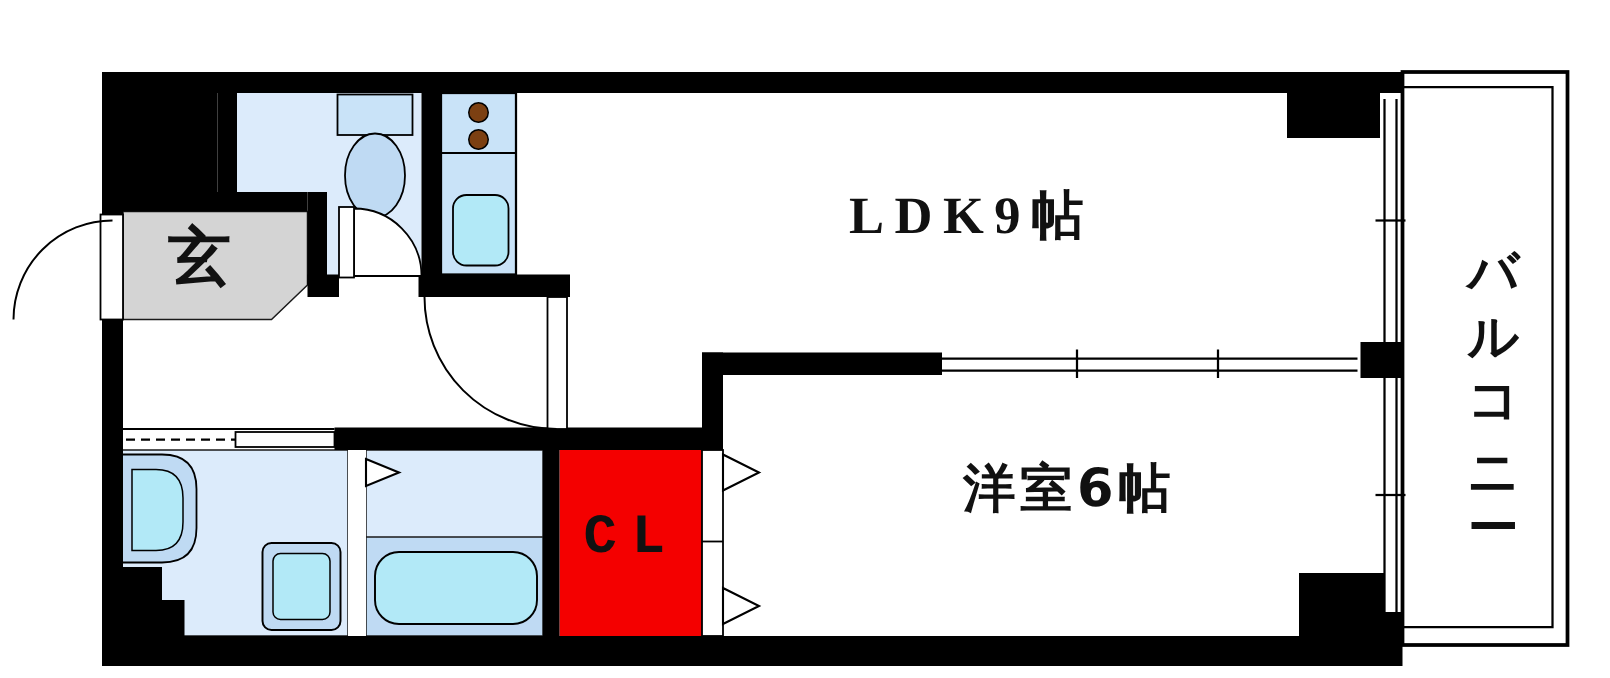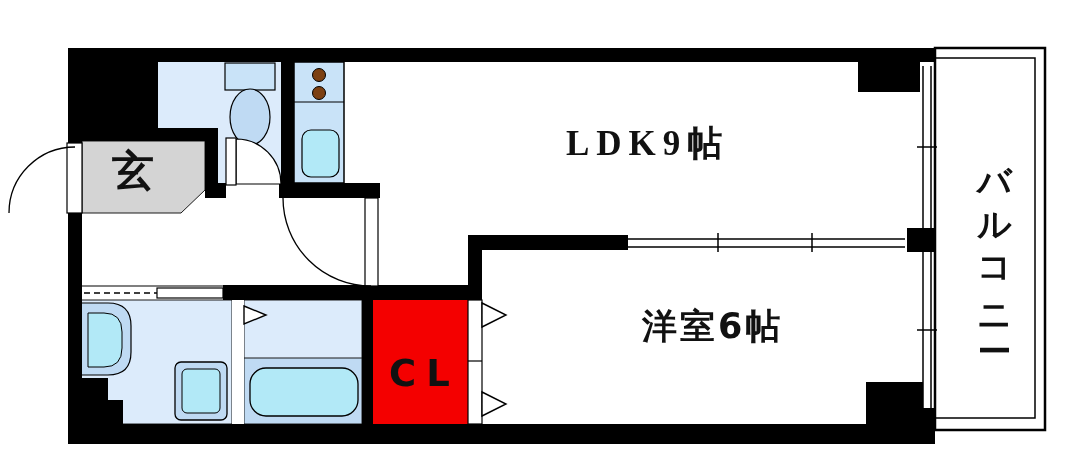--- a/index.html
+++ b/index.html
@@ -13,21 +13,21 @@
   .kit-blue{fill:var(--c-kitchen_blue,#c9e3f8);}
   .gray{fill:var(--c-entrance_gray,#d4d4d4);}
   .red{fill:var(--c-closet_red,#f40000);}
   .brown{fill:var(--c-burner_brown,#7c4012);}
   .ln{stroke:#000;fill:none;}
   .whitefill{fill:#fff;}
   .label{position:absolute;color:var(--c-text,#111);font-weight:600;line-height:1;white-space:nowrap;}
   .label-entrance{left:112px;top:150px;font-size:42px;}
   .label-ldk{left:566px;top:126px;font-size:35px;letter-spacing:7px;font-family:Liberation Serif, serif;}
   .label-western{left:642px;top:309px;font-size:35px;letter-spacing:3px;}
-  .label-closet{left:389px;top:355px;font-size:37px;letter-spacing:10px;}
+  .label-closet{left:389px;top:341px;font-size:37px;letter-spacing:10px;font-family:Liberation Mono, monospace;}
   .label-balcony{left:978px;top:142px;font-size:34px;letter-spacing:9px;
                  writing-mode:vertical-rl;text-orientation:mixed;}
 </style>
 </head>
 <body>
 
 <div id="plan">
   <svg width="1073" height="452" viewBox="0 0 1073 452">
 
     <g>

